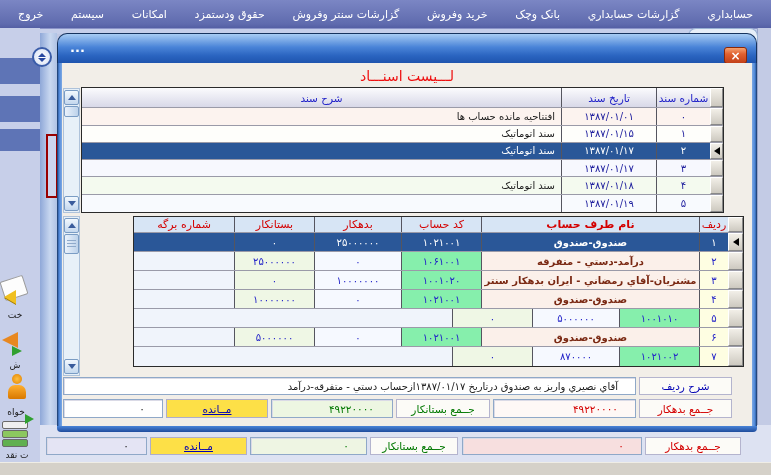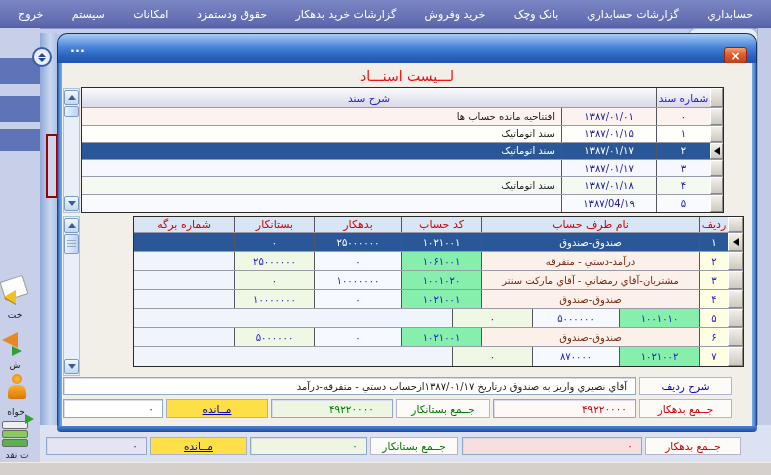--- a/index.html
+++ b/index.html
@@ -32,21 +32,21 @@
   .ic-person-body{width:18px;height:14px;border-radius:7px 7px 2px 2px;background:linear-gradient(#FFB030,#D87800);margin:1px auto 0;}
   .ic-cash{width:24px;height:6px;border-radius:2px;border:1px solid #6A6A6A;margin-top:1px;}
   .c1{background:#EFEFEF;}.c2{background:#8CC860;}.c3{background:#60B050;}
   .ic-cash-arrow{position:absolute;right:-2px;top:-6px;width:0;height:0;border-top:5px solid transparent;border-bottom:5px solid transparent;border-left:9px solid #30A030;}
   
   .bottom-bg{left:40px;top:425px;width:731px;height:37px;background:#DDE2F2;}
   .taskbar{left:0;top:462px;width:771px;height:13px;background:#D5D1C9;border-top:1px solid #EFEDE6;box-sizing:border-box;}
   
   .lbl{display:flex;align-items:center;justify-content:center;background:#FCFBF7;border:1px solid #B4B4CE;box-sizing:border-box;font-size:10.5px;white-space:nowrap;direction:rtl;}
   .fld{display:flex;align-items:center;background:#FFFFFF;border:1px solid #8FA8C8;box-shadow:inset 1px 1px 0 #DADAE6;box-sizing:border-box;font-size:10.5px;direction:rtl;}
-  .fld.val-right{justify-content:flex-start;padding-right:8px;} 
+  .fld.val-right{justify-content:flex-start;padding-right:17px;} 
   .red-t{color:#D40000;} .green-t{color:#007800;} .blue-t{color:#0000B4;} .dark-t{color:#1A1A1A;}
   .lav{background:#fde047;border-color:#AEAECB;text-decoration:underline;}
   
   .dlg-title{left:57px;top:33px;width:700px;height:30px;border-radius:10px 10px 0 0;
     background:linear-gradient(180deg,#A8CCF4 0%,#4A84D8 45%,#2A64C0 75%,#1F54AE 100%);
     border:1px solid #16335E;border-bottom:none;box-sizing:border-box;}
   .dlg-dots{position:absolute;left:12px;top:6px;color:#FFFFFF;font-size:13px;font-weight:bold;}
   .x-btn{left:724px;top:47px;width:23px;height:17px;border-radius:3px;border:1px solid #8A2808;
     background:linear-gradient(180deg,#F5A270,#E06030 40%,#C24018);color:#FFFFFF;font-size:12px;font-weight:bold;
     display:flex;align-items:center;justify-content:center;box-sizing:border-box;line-height:1;}
@@ -86,39 +86,39 @@
   .t1 .c-desc{flex:1;justify-content:flex-start;padding:0 6px;color:#1A1A1A;}
   .t1 .r0{background:#FCF3EF;} .t1 .r1{background:#FEFEFB;} .t1 .r3{background:#F7F8FE;}
   .t1 .r4{background:#F4FAEF;} .t1 .r5{background:#F8FAFE;}
   
   .t2{left:133px;top:216px;width:611px;height:151px;}
   .t2 .trow{height:19px;}
   .t2 .trow.head{height:17px;background:#D7E5F5;}
   .t2 .head .cell{color:#D40000;font-size:11px;background:#D7E5F5 !important;}
   .t2 .c-hdr{width:15px;}
   .t2 .c-rdif{width:29px;flex:0 0 auto;background:#FEFEE2;color:#2222C8;}
-  .t2 .c-name{width:218px;flex:0 0 auto;background:#FBF0EA;color:#7A2812;}
+  .t2 .c-name{width:218px;flex:0 0 auto;background:#FBF0EA;color:#7A2812;font-weight:bold;}
   .t2 .c-code{width:80px;flex:0 0 auto;background:#86efac;color:#2222C8;}
   .t2 .c-debit{width:87px;flex:0 0 auto;background:#F6F9FF;color:#2222C8;}
   .t2 .c-credit{width:80px;flex:0 0 auto;background:#EFF7E5;color:#2222C8;}
   .t2 .c-sheet{flex:1;background:#F0F4FB;}
   
   .sel .cell{background:#2A5798 !important;color:#FFFFFF !important;}
 </style>
 </head>
 <body>
 
 <div class="page">
 
   <div class="abs menubar">
     <span class="mi">حسابداري</span>
     <span class="mi">گزارشات حسابداري</span>
     <span class="mi">بانک وچک</span>
     <span class="mi">خريد وفروش</span>
-    <span class="mi">گزارشات خريد بدهکار</span>
+    <span class="mi">گزارشات سنتر وفروش</span>
     <span class="mi">حقوق ودستمزد</span>
     <span class="mi">امکانات</span>
     <span class="mi">سيستم</span>
     <span class="mi">خروج</span>
   </div>
   <div class="abs menustrip"></div>
 
   <div class="abs left-bg">
     <div class="left-band" style="top:30px;height:26px;"></div>
     <div class="left-band" style="top:68px;height:26px;"></div>
@@ -186,20 +186,21 @@
     <div class="sb-space"></div>
     <div class="sb-btn">
         <span class="arr-d"></span>
       </div>
   </div>
 
   <div class="abs tbl t1">
     <div class="trow head">
       <div class="rowhdr c-hdr"></div>
       <div class="cell c-num">شماره سند</div>
+      <div class="cell c-date">تاريخ سند</div>
       <div class="cell c-desc" style="justify-content:center;">شرح سند</div>
     </div>
     <div id="t1body">
         <div class="trow r0">
           <div class="rowhdr c-hdr"></div>
           <div class="cell c-num">۰</div>
           <div class="cell c-date">۱۳۸۷/۰۱/۰۱</div>
           <div class="cell c-desc">افتتاحيه مانده حساب ها</div>
         </div>
         <div class="trow r1">
@@ -224,21 +225,21 @@
         </div>
         <div class="trow r4">
           <div class="rowhdr c-hdr"></div>
           <div class="cell c-num">۴</div>
           <div class="cell c-date">۱۳۸۷/۰۱/۱۸</div>
           <div class="cell c-desc">سند اتوماتيک</div>
         </div>
         <div class="trow r5">
           <div class="rowhdr c-hdr"></div>
           <div class="cell c-num">۵</div>
-          <div class="cell c-date">۱۳۸۷/04/۱۹</div>
+          <div class="cell c-date">۱۳۸۷/۰۱/۱۹</div>
           <div class="cell c-desc"></div>
         </div>
       </div>
   </div>
 
   <div class="abs sbar" style="left:63px;top:216px;width:17px;height:160px;">
     <div class="sb-btn">
         <span class="arr-u"></span>
       </div>
     <div class="sb-thumb" style="height:20px;">
@@ -277,21 +278,21 @@
           <div class="cell c-rdif">۲</div>
           <div class="cell c-name">درآمد-دستي - متفرقه</div>
           <div class="cell c-code">۱۰۶۱۰۰۱</div>
           <div class="cell c-debit">۰</div>
           <div class="cell c-credit">۲۵۰۰۰۰۰۰</div>
           <div class="cell c-sheet"></div>
         </div>
         <div class="trow">
           <div class="rowhdr c-hdr"></div>
           <div class="cell c-rdif">۳</div>
-          <div class="cell c-name">مشتريان-آقاي رمضاني - آقاي مارکت سنتر</div>
+          <div class="cell c-name">مشتريان-آقاي رمضاني - ايران بدهکار سنتر</div>
           <div class="cell c-code">۱۰۰۱۰۲۰</div>
           <div class="cell c-debit">۱۰۰۰۰۰۰۰</div>
           <div class="cell c-credit">۰</div>
           <div class="cell c-sheet"></div>
         </div>
         <div class="trow">
           <div class="rowhdr c-hdr"></div>
           <div class="cell c-rdif">۴</div>
           <div class="cell c-name">صندوق-صندوق</div>
           <div class="cell c-code">۱۰۲۱۰۰۱</div>

